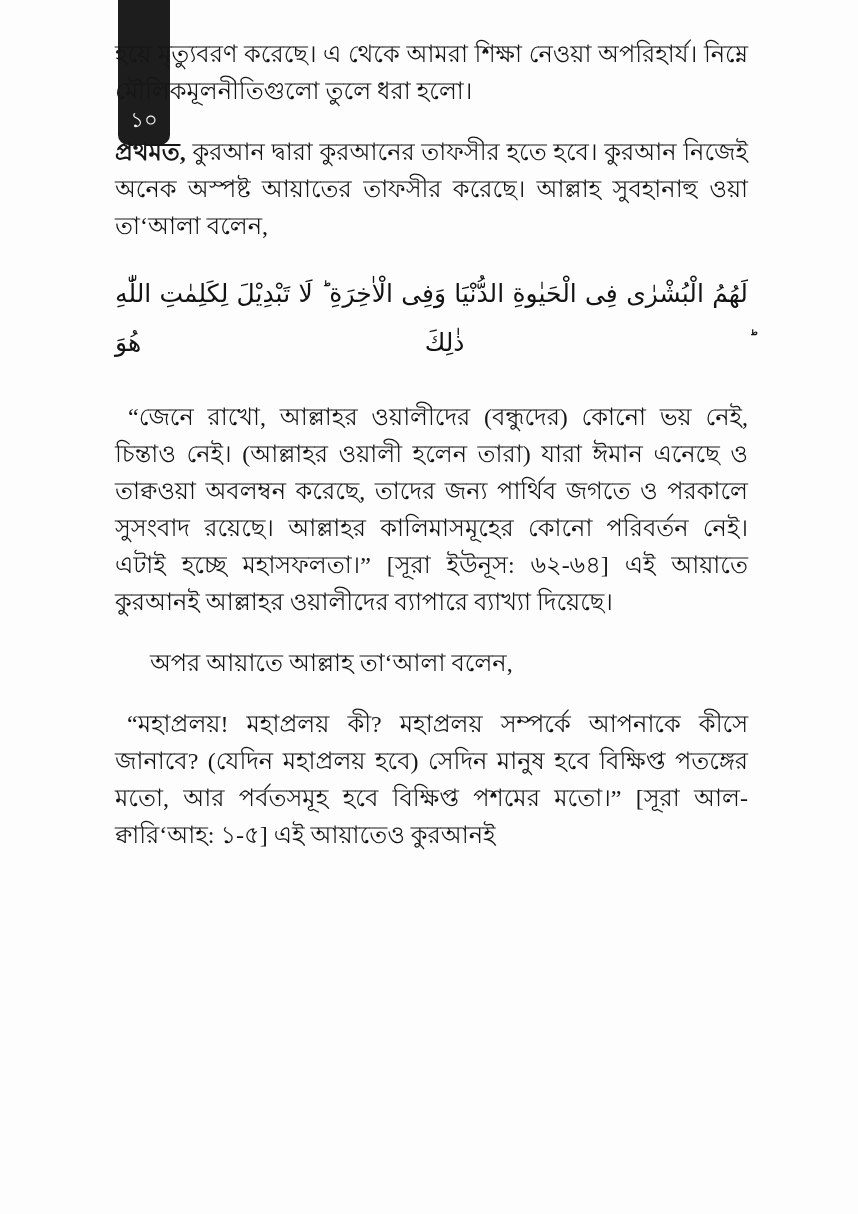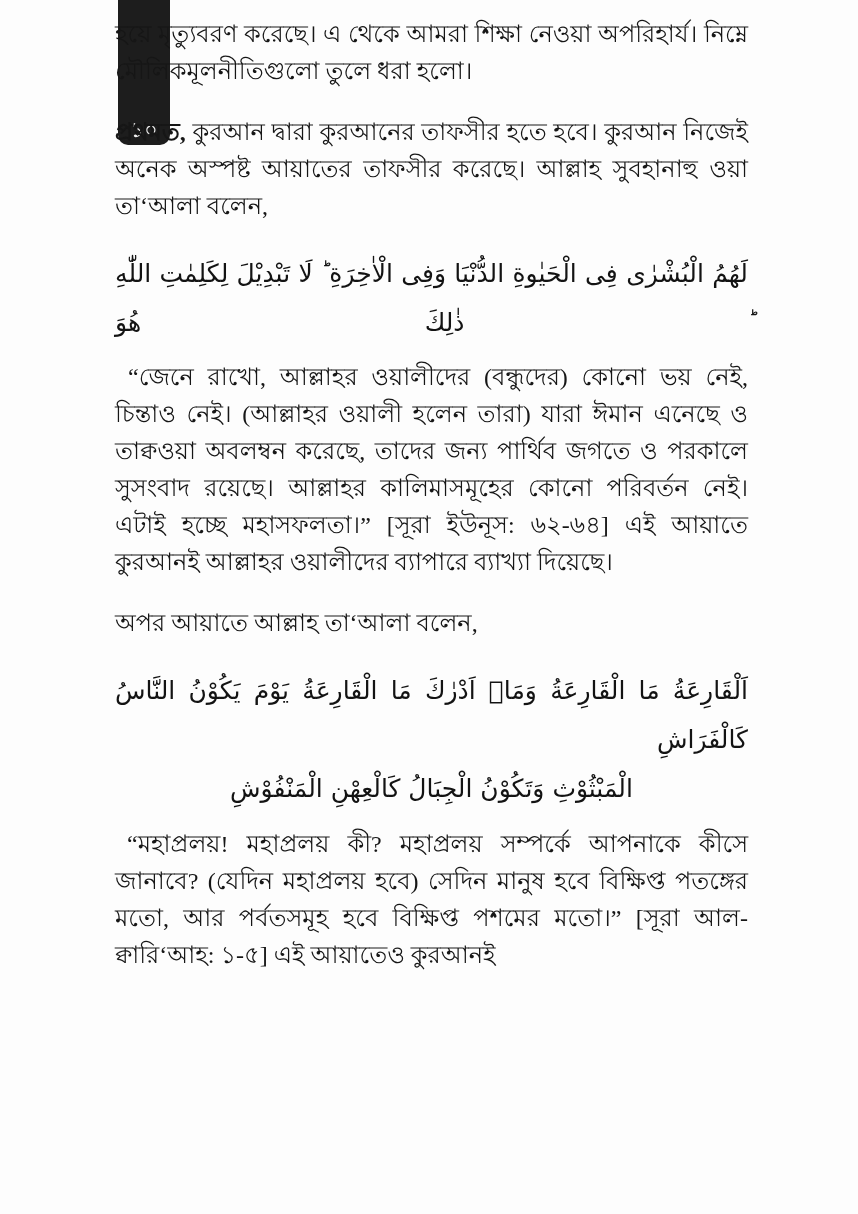--- a/index.html
+++ b/index.html
@@ -19,21 +19,21 @@
     left: 118px;
     top: 0;
     width: 52px;
     height: 145px;
     background: #1d1d1d;
     border-radius: 0 0 10px 10px;
     display: flex;
     align-items: flex-end;
     justify-content: center;
     box-sizing: border-box;
-    padding-bottom: 4px;
+    padding-bottom: 14px;
   }
   .page-tab .page-num {
     color: #f2f2f2;
     font-size: 21px;
     line-height: 1;
     font-family: "Liberation Serif", serif;
   }
   .content {
     position: absolute;
     left: 115px;
@@ -46,37 +46,37 @@
     font-size: 21px;
     line-height: 30px;
     color: #161616;
   }
   .bn {
     font-size: 24px;
     line-height: 37px;
     text-align: justify;
     color: #161616;
   }
-  .para-intro   { margin-top: 16px; }
+  .para-intro   { margin-top: 36px; }
   .para-principle { margin-top: 13px; }
   .lead-bold { font-weight: bold; }
   .arabic-block {
     direction: rtl;
     font-family: "DejaVu Sans", sans-serif;
     font-size: 25px;
     line-height: 49px;
     color: #131313;
   }
   .arabic-block-1 { margin-top: 9px; }
   .arabic-block-2 { margin-top: 9px; }
   .ar-justify { text-align: justify; text-align-last: justify; }
   .ar-left    { text-align: left; }
   .ar-center  { text-align: center; }
-  .para-trans1 { margin-top: 12px; text-indent: 13px; }
-  .para-leadin2 { margin-top: 11px; }
+  .para-trans1 { margin-top: 32px; text-indent: 13px; }
+  .para-leadin2 { margin-top: 11px; margin-left: 35px; }
   .para-trans2 { margin-top: 13px; text-indent: 12px; }
 </style>
 </head>
 <body>
 
 <div class="page">
 
   <div class="page-tab">
     <span class="page-num">১০</span>
   </div>
@@ -89,21 +89,17 @@
     <p class="bn para-principle"><span class="lead-bold">প্রথমত,</span><span> কুরআন দ্বারা কুরআনের তাফসীর হতে হবে। কুরআন নিজেই অনেক অস্পষ্ট আয়াতের তাফসীর করেছে। আল্লাহ সুবহানাহু ওয়া তা‘আলা বলেন,</span></p>
 
     <div class="arabic-block arabic-block-1">
       <div class="ar-justify">لَهُمُ الْبُشْرٰى فِى الْحَيٰوةِ الدُّنْيَا وَفِى الْاٰخِرَةِ ؕ لَا تَبْدِيْلَ لِكَلِمٰتِ اللّٰهِ ؕ ذٰلِكَ هُوَ</div>
     </div>
 
     <p class="bn para-trans1">“জেনে রাখো, আল্লাহর ওয়ালীদের (বন্ধুদের) কোনো ভয় নেই, চিন্তাও নেই। (আল্লাহর ওয়ালী হলেন তারা) যারা ঈমান এনেছে ও তাক্বওয়া অবলম্বন করেছে, তাদের জন্য পার্থিব জগতে ও পরকালে সুসংবাদ রয়েছে। আল্লাহর কালিমাসমূহের কোনো পরিবর্তন নেই। এটাই হচ্ছে মহাসফলতা।” [সূরা ইউনূস: ৬২-৬৪] এই আয়াতে কুরআনই আল্লাহর ওয়ালীদের ব্যাপারে ব্যাখ্যা দিয়েছে।</p>
 
     <p class="bn para-leadin2">অপর আয়াতে আল্লাহ তা‘আলা বলেন,</p>
 
-    <div class="arabic-block arabic-block-2">
-      <div class="ar-justify">اَلْقَارِعَةُ مَا الْقَارِعَةُ وَمَاۤ اَدْرٰكَ مَا الْقَارِعَةُ يَوْمَ يَكُوْنُ النَّاسُ كَالْفَرَاشِ</div>
-      <div class="ar-center">الْمَبْثُوْثِ وَتَكُوْنُ الْجِبَالُ كَالْعِهْنِ الْمَنْفُوْشِ</div>
-    </div>
 
     <p class="bn para-trans2"><span>“মহাপ্রলয়! মহাপ্রলয় কী? মহাপ্রলয় সম্পর্কে আপনাকে কীসে জানাবে? (যেদিন মহাপ্রলয় হবে) সেদিন মানুষ হবে বিক্ষিপ্ত পতঙ্গের মতো, আর পর্বতসমূহ হবে বিক্ষিপ্ত পশমের মতো।” [সূরা আল-ক্বারি‘আহ: ১-৫] এই আয়াতেও কুরআনই </span></p>
 
   </div>
 </div>
 
 </body></html>

